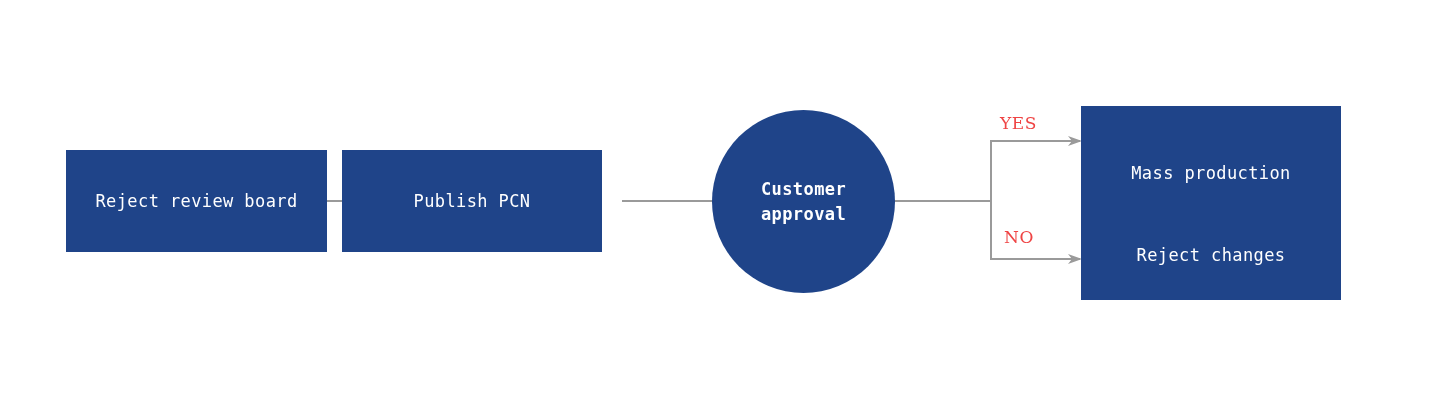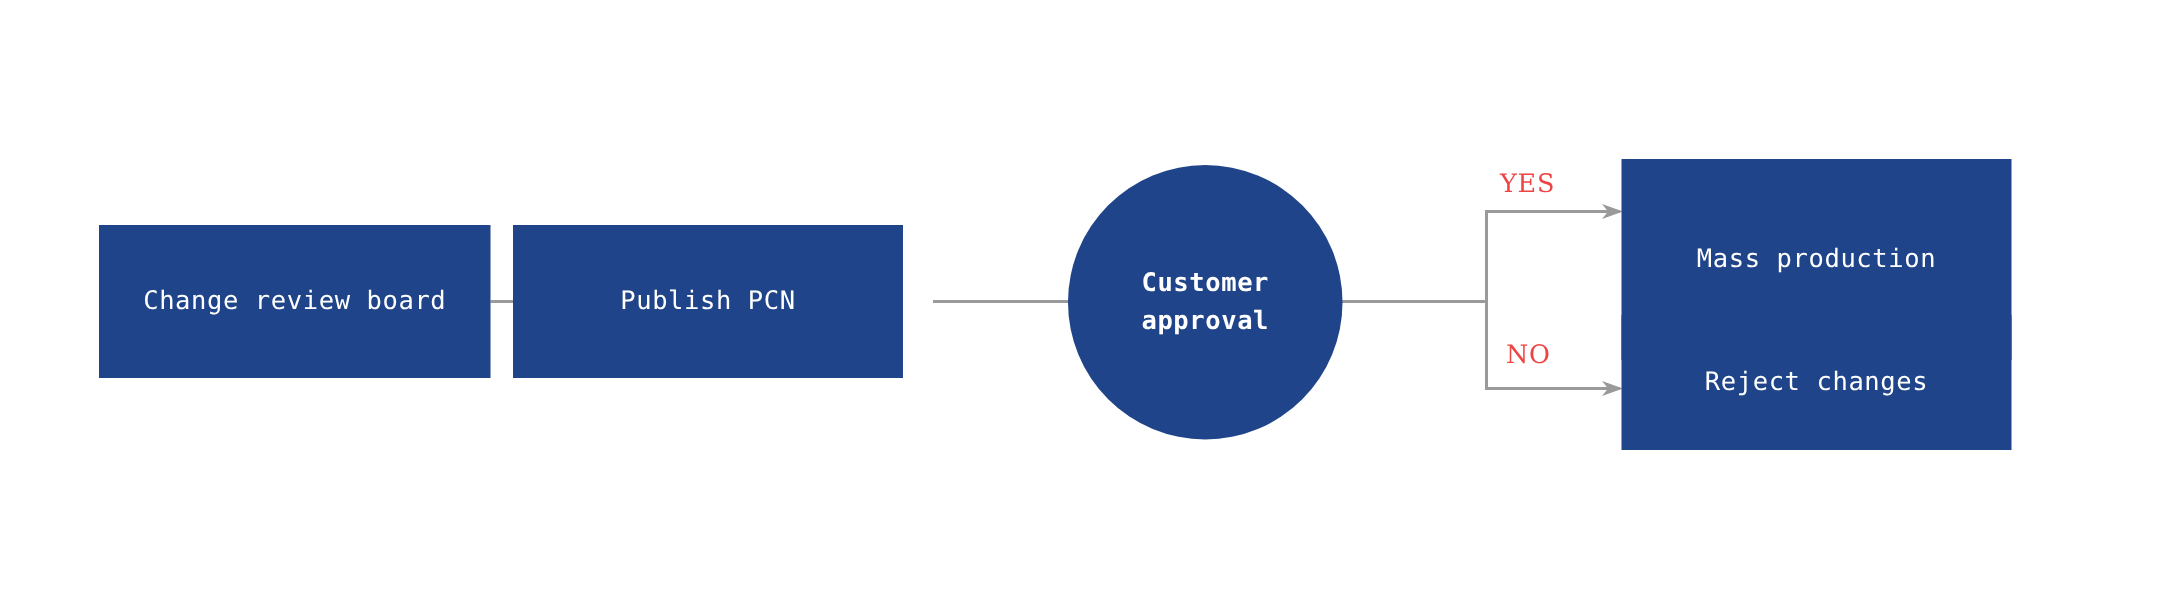--- a/index.html
+++ b/index.html
@@ -110,21 +110,21 @@
     </svg>
   </div>
   <div class="arrow-head" id="arrow-no">
     <svg width="40" height="16" viewBox="0 0 40 16">
       <path d="M0 8 L34 8" stroke="#9a9a9a" stroke-width="2" fill="none"></path>
       <path d="M36 8 L22 3 L26 8 L22 13 Z" fill="#9a9a9a"></path>
     </svg>
   </div>
 
   <div class="node" id="node-change-review-board">
-    <span class="label-line">Change review board</span>
+    <span class="label-line">Reject review board</span>
   </div>
 
   <div class="node" id="node-publish-pcn">
     <span class="label-line">Publish PCN</span>
   </div>
 
   <div class="node circle" id="node-customer-approval">
     <div>
       <span class="label-line">Customer</span>
       <span class="label-line">approval</span>

